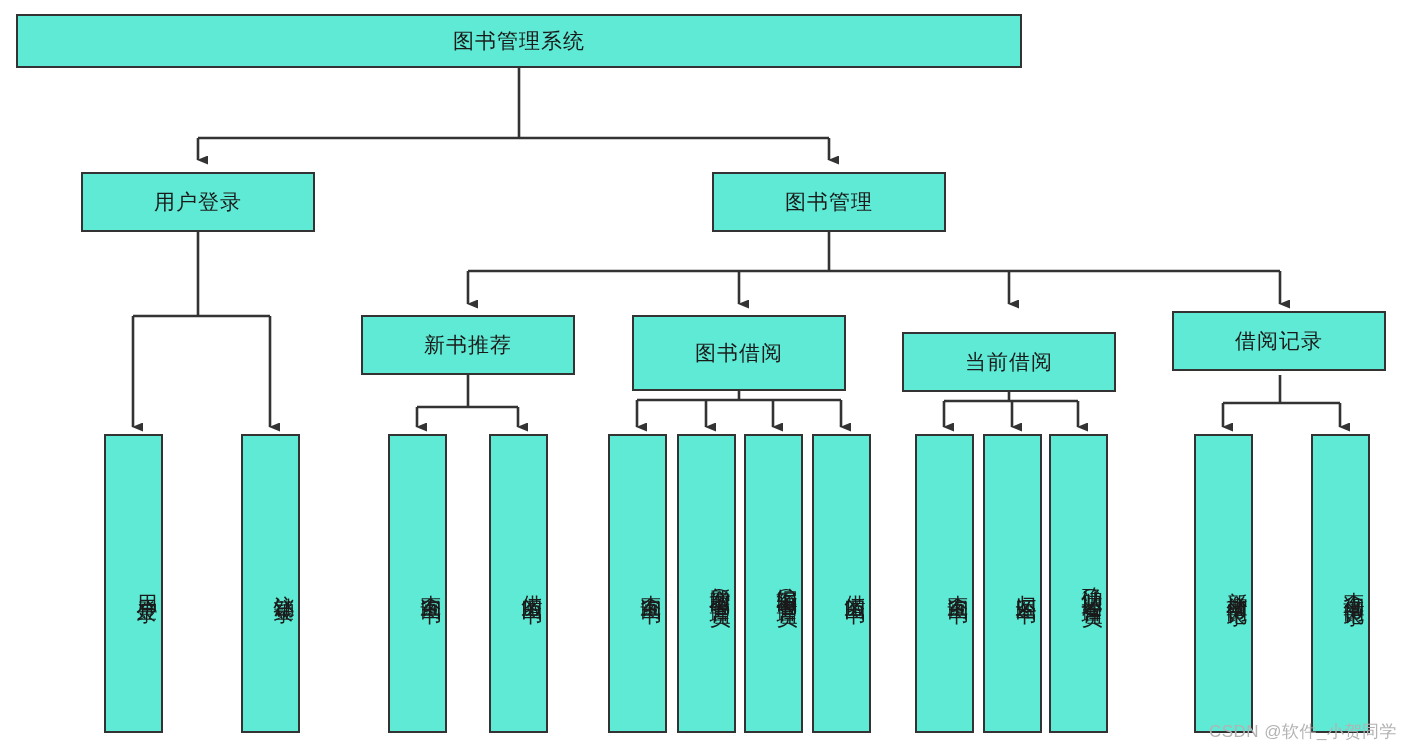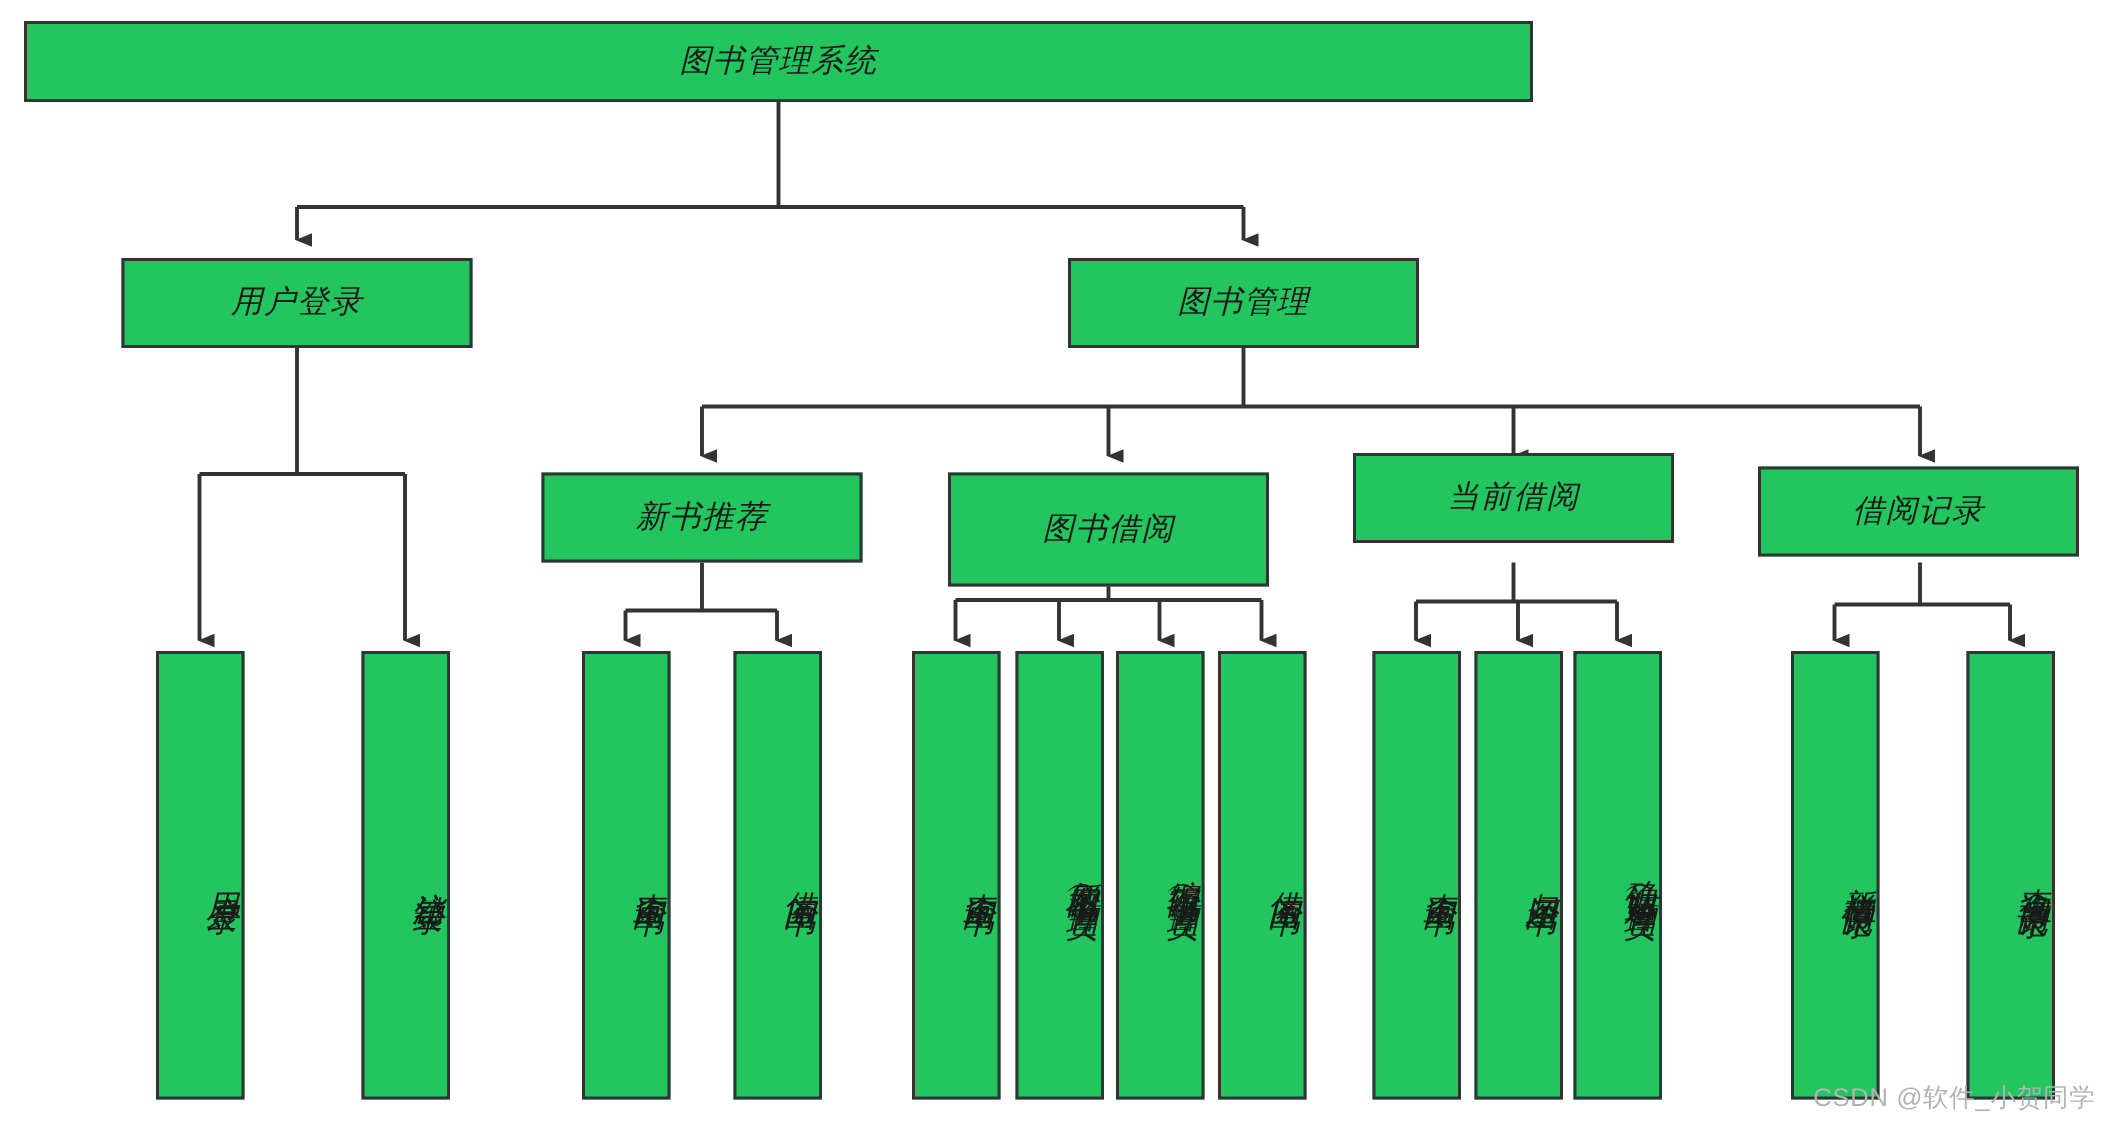--- a/index.html
+++ b/index.html
@@ -21,27 +21,26 @@
     position: absolute;
     left: 0;
     top: 0;
     width: 1405px;
     height: 747px;
     pointer-events: none;
   }
   .node {
     position: absolute;
     box-sizing: border-box;
-    background: #22c55e;
+    background: #5eead4;
     border: 2px solid #333333;
     display: flex;
     align-items: center;
     justify-content: center;
     color: #1a1a1a;
-    font-style: italic;
   }
   .node.horiz {
     font-size: 21px;
     letter-spacing: 1px;
     line-height: 1.2;
   }
   .node.vert {
     writing-mode: vertical-rl;
     text-orientation: upright;
     font-size: 21px;
@@ -134,21 +133,21 @@
   <div class="node horiz" style="left:361px; top:315px; width:214px; height:60px;">
     <span>新书推荐</span>
   </div>
 
   <div class="node horiz" style="left:712px; top:172px; width:234px; height:60px;">
     <span>图书管理</span>
   </div>
   <div class="node horiz" style="left:632px; top:315px; width:214px; height:76px;">
     <span>图书借阅</span>
   </div>
-  <div class="node horiz" style="left:902px; top:302px; width:214px; height:60px;">
+  <div class="node horiz" style="left:902px; top:332px; width:214px; height:60px;">
     <span>当前借阅</span>
   </div>
   <div class="node horiz" style="left:1172px; top:311px; width:214px; height:60px;">
     <span>借阅记录</span>
   </div>
 
   <div class="node vert" style="left:104px; top:434px; width:59px; height:299px;">
     <span class="vlabel">用户登录</span>
   </div>
   <div class="node vert" style="left:241px; top:434px; width:59px; height:299px;">

